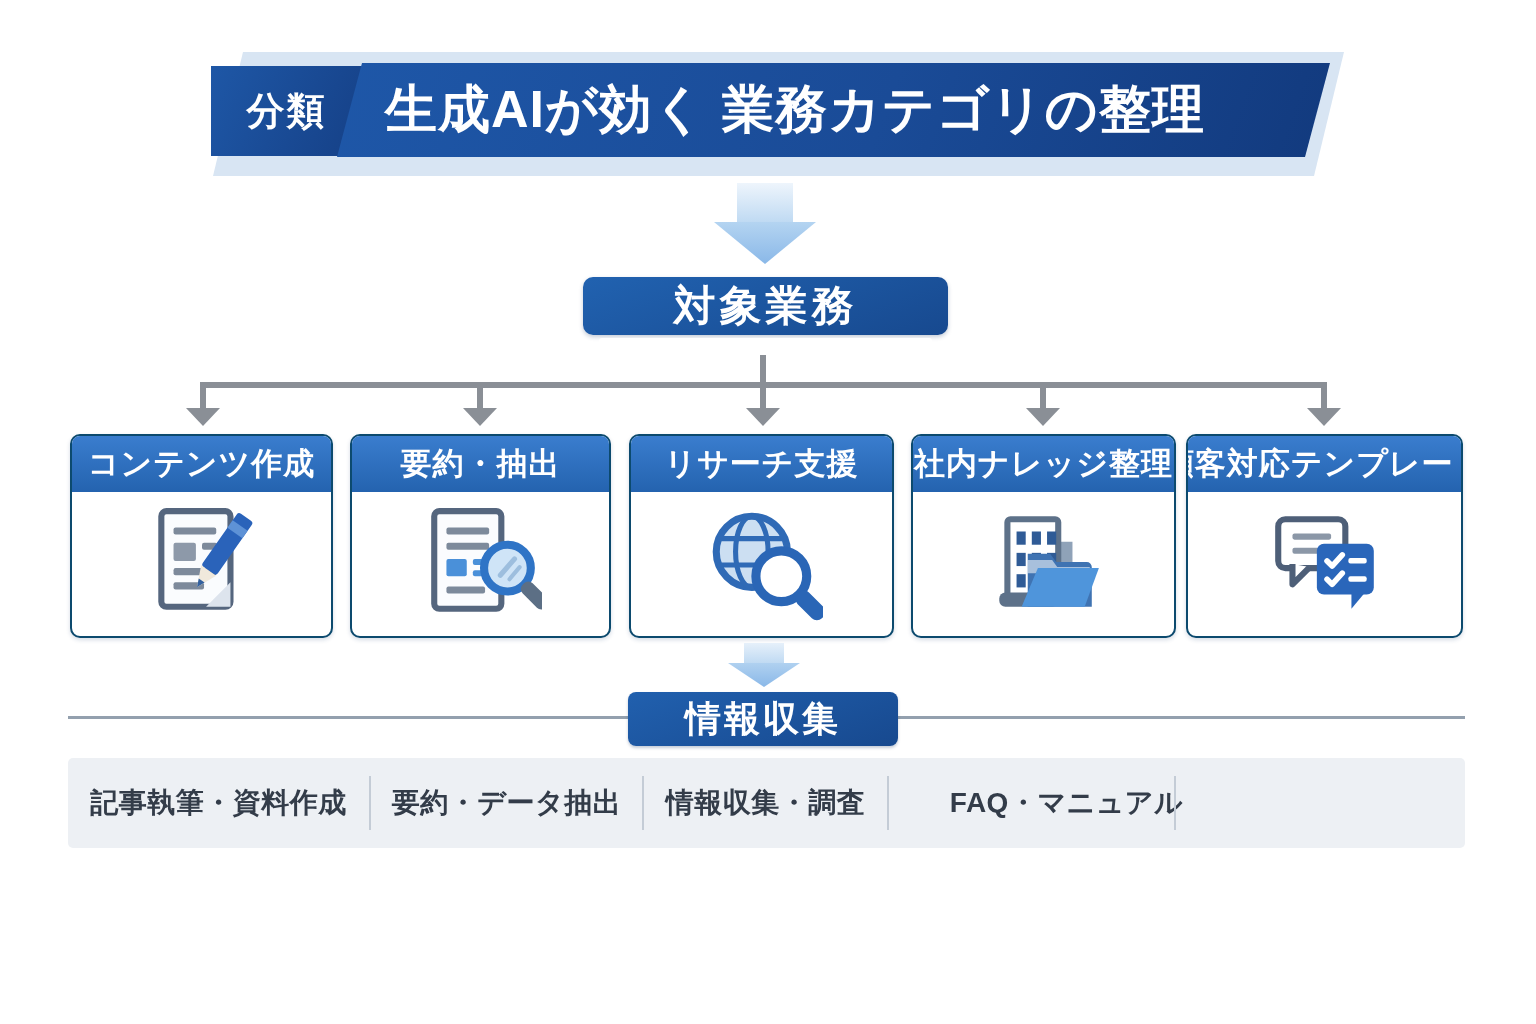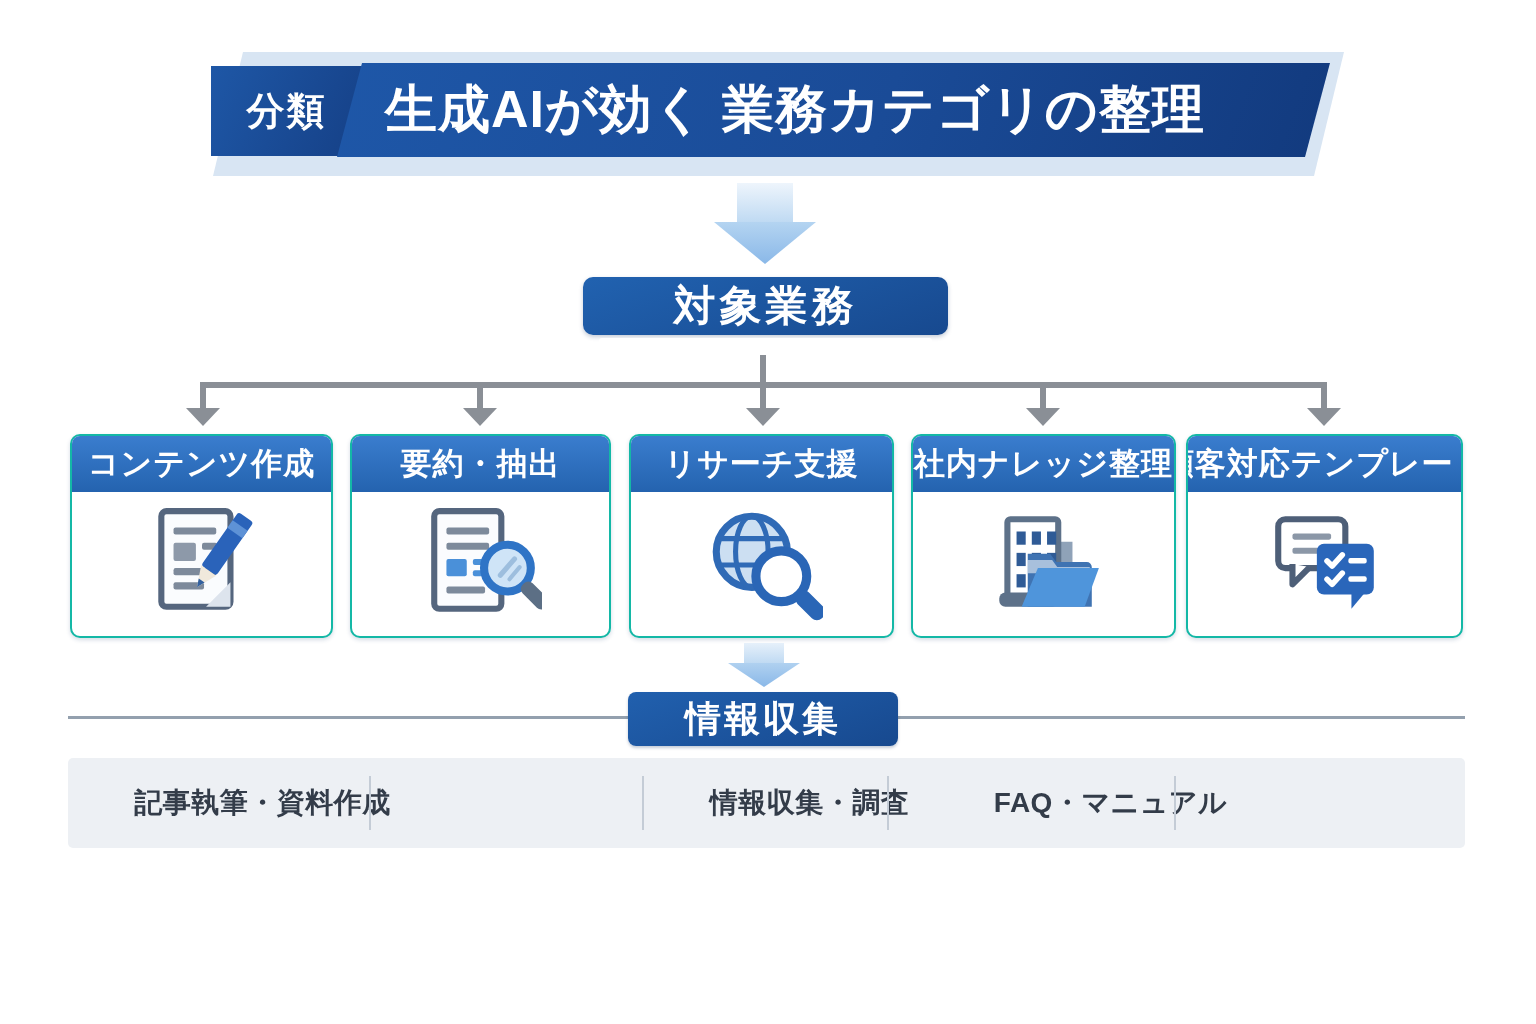--- a/index.html
+++ b/index.html
@@ -69,21 +69,21 @@
   .conn-stub{left:760px;top:355px;width:6px;height:32px;}
   .conn-h{left:200px;top:382px;width:1127px;height:6px;}
   .conn-drop{top:382px;width:6px;height:28px;}
   .conn-head{
     top:408px;width:0;height:0;border-left:17px solid transparent;
     border-right:17px solid transparent;border-top:18px solid #8a8f96;background:none;
   }
 
   
   .cat-box{
-    top:434px;height:204px;border:2px solid #14b8a6;border-radius:10px;
+    top:434px;height:204px;border:2px solid #0c4a6e;border-radius:10px;
     background:#ffffff;box-sizing:border-box;overflow:hidden;
     box-shadow:0 2px 4px rgba(30,60,110,.18);
   }
   .cat-header{
     height:56px;background:linear-gradient(180deg,#3a7dce,#2463af);
     display:flex;align-items:center;justify-content:center;
     color:#fff;font-size:31px;font-weight:bold;letter-spacing:1px;white-space:nowrap;
   }
   .cat-box:nth-of-type(4) .cat-header{font-size:29px;}
   .cat-box:nth-of-type(5) .cat-header{font-size:25px;}
@@ -97,21 +97,21 @@
     background:linear-gradient(160deg,#2160ae,#17498f);
     display:flex;align-items:center;justify-content:center;
     color:#fff;font-size:36px;font-weight:bold;letter-spacing:3px;z-index:2;
     box-shadow:0 2px 3px rgba(20,50,100,.25);
   }
   .usage-band{
     left:68px;top:758px;width:1397px;height:90px;border-radius:5px;background:#edf0f4;
   }
   .usage-cell{
     position:absolute;top:0;height:90px;display:flex;align-items:center;justify-content:center;
-    color:#333c49;font-size:28px;font-weight:bold;letter-spacing:0.5px;white-space:nowrap;margin-left:44px;
+    color:#333c49;font-size:28px;font-weight:bold;letter-spacing:0.5px;white-space:nowrap;
   }
   .usage-div{position:absolute;top:18px;width:2px;height:54px;background:#c4ccd6;}
 </style>
 </head>
 <body>
 
 <div class="abs hdr-shadow"></div>
 <div class="abs hdr-tag">分類</div>
 <div class="abs hdr-banner">生成AIが効く 業務カテゴリの整理</div>
 
@@ -244,18 +244,19 @@
 
 <div class="abs small-arrow-shaft"></div>
 <div class="abs small-arrow-head"></div>
 
 <div class="abs usage-rule"></div>
 <div class="abs usage-box">情報収集</div>
 
 <div class="abs usage-band">
   <div class="usage-cell" style="left:0;width:301px;">記事執筆・資料作成</div>
   <div class="usage-div" style="left:301px;"></div>
+  <div class="usage-cell" style="left:303px;width:271px;">要約・データ抽出</div>
   <div class="usage-div" style="left:574px;"></div>
   <div class="usage-cell" style="left:576px;width:243px;">情報収集・調査</div>
   <div class="usage-div" style="left:819px;"></div>
   <div class="usage-cell" style="left:856px;width:285px;">FAQ・マニュアル</div>
   <div class="usage-div" style="left:1106px;"></div>
 </div>
 
 </body></html>

